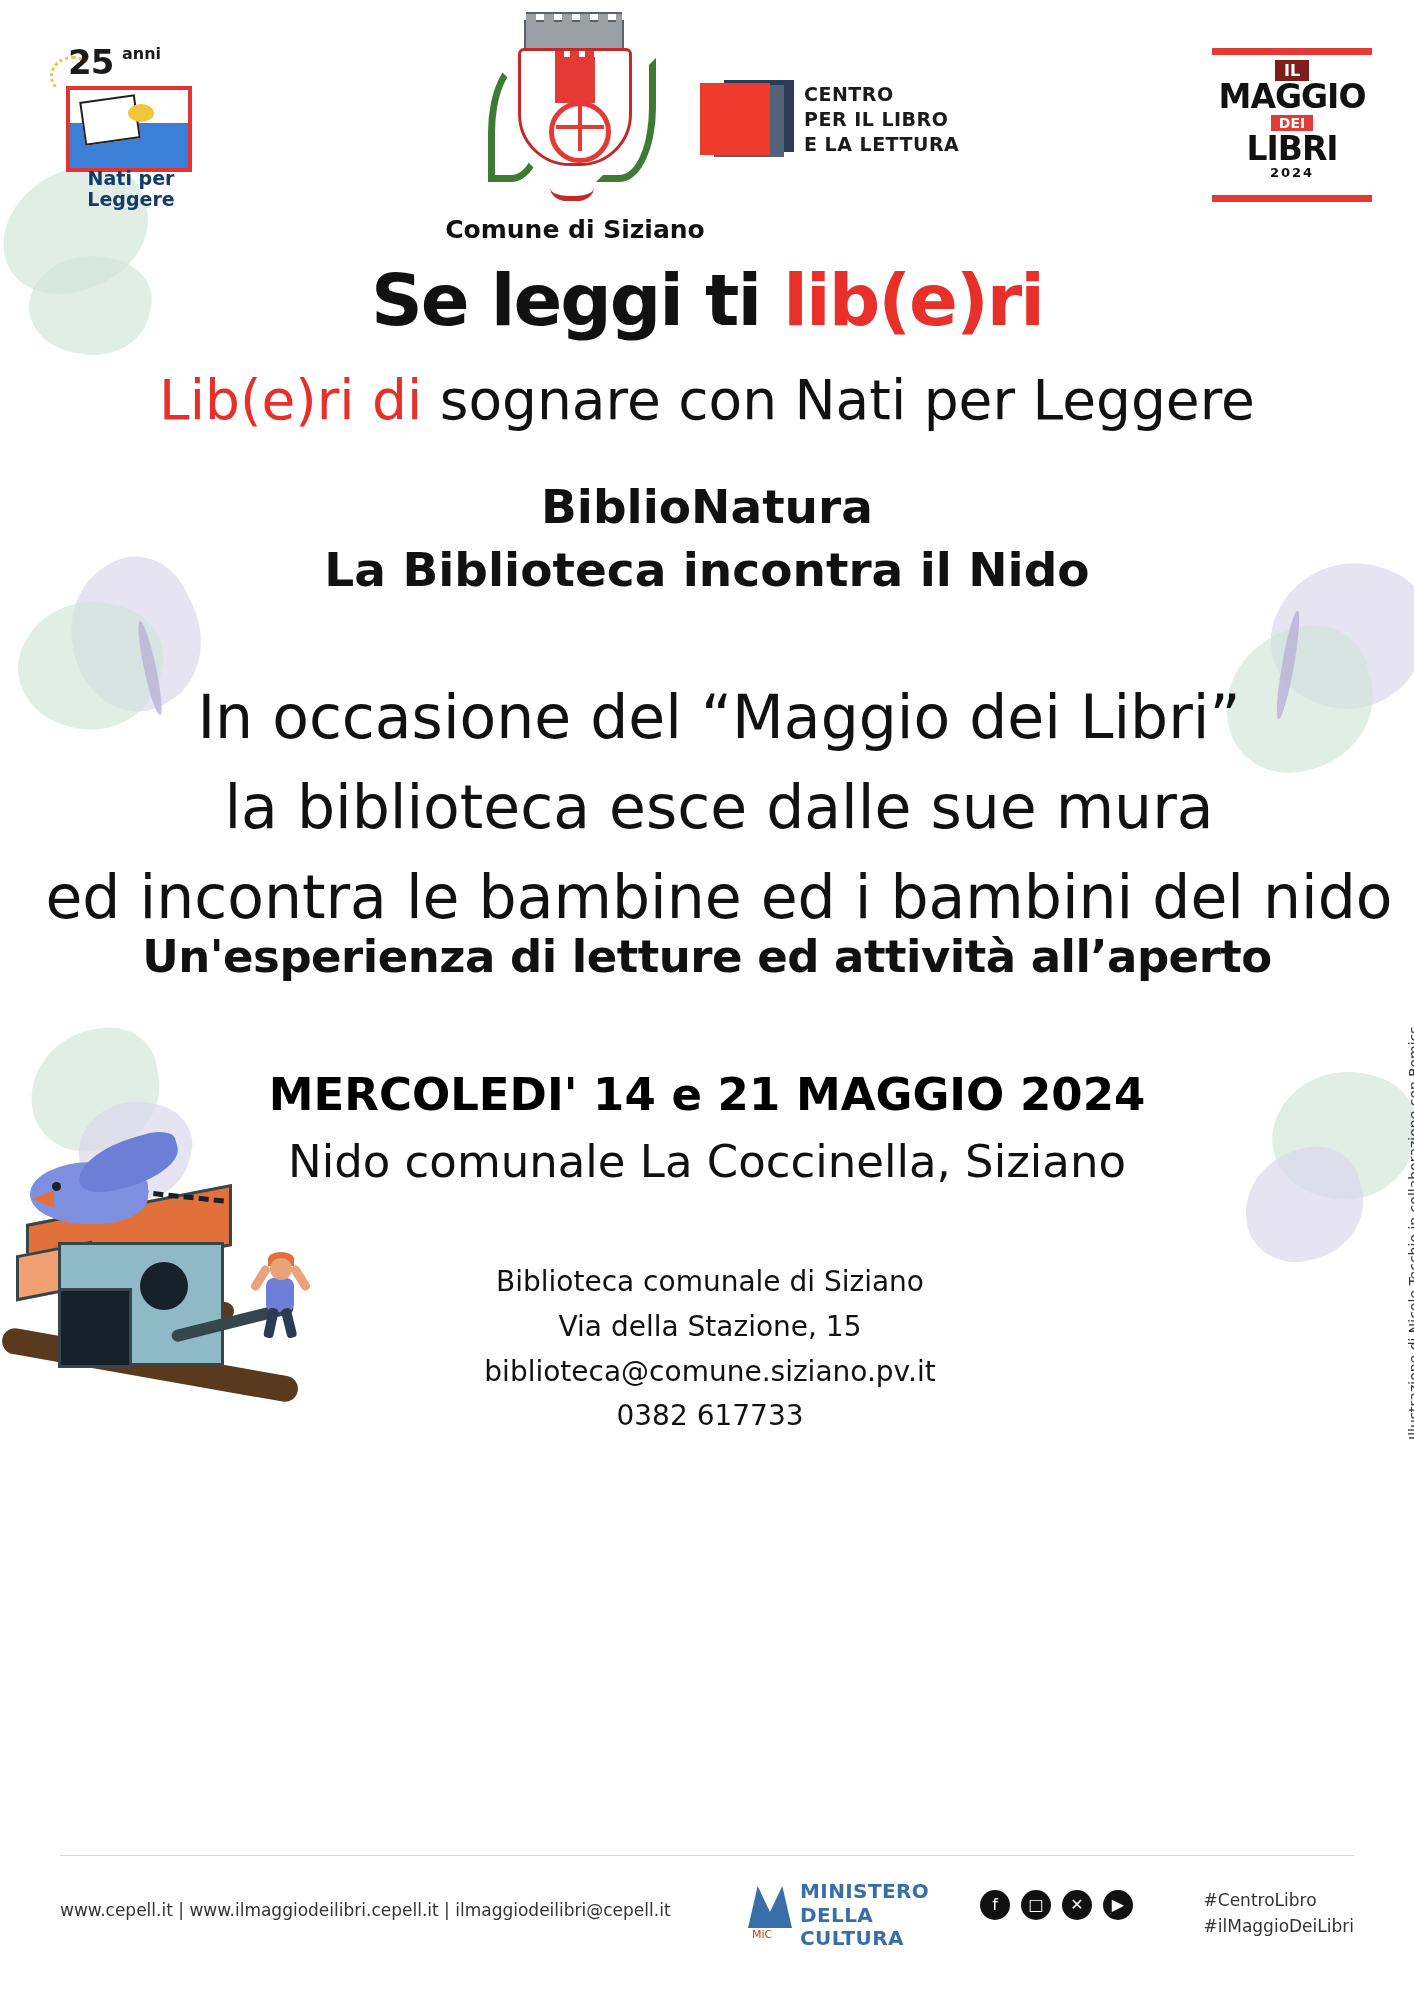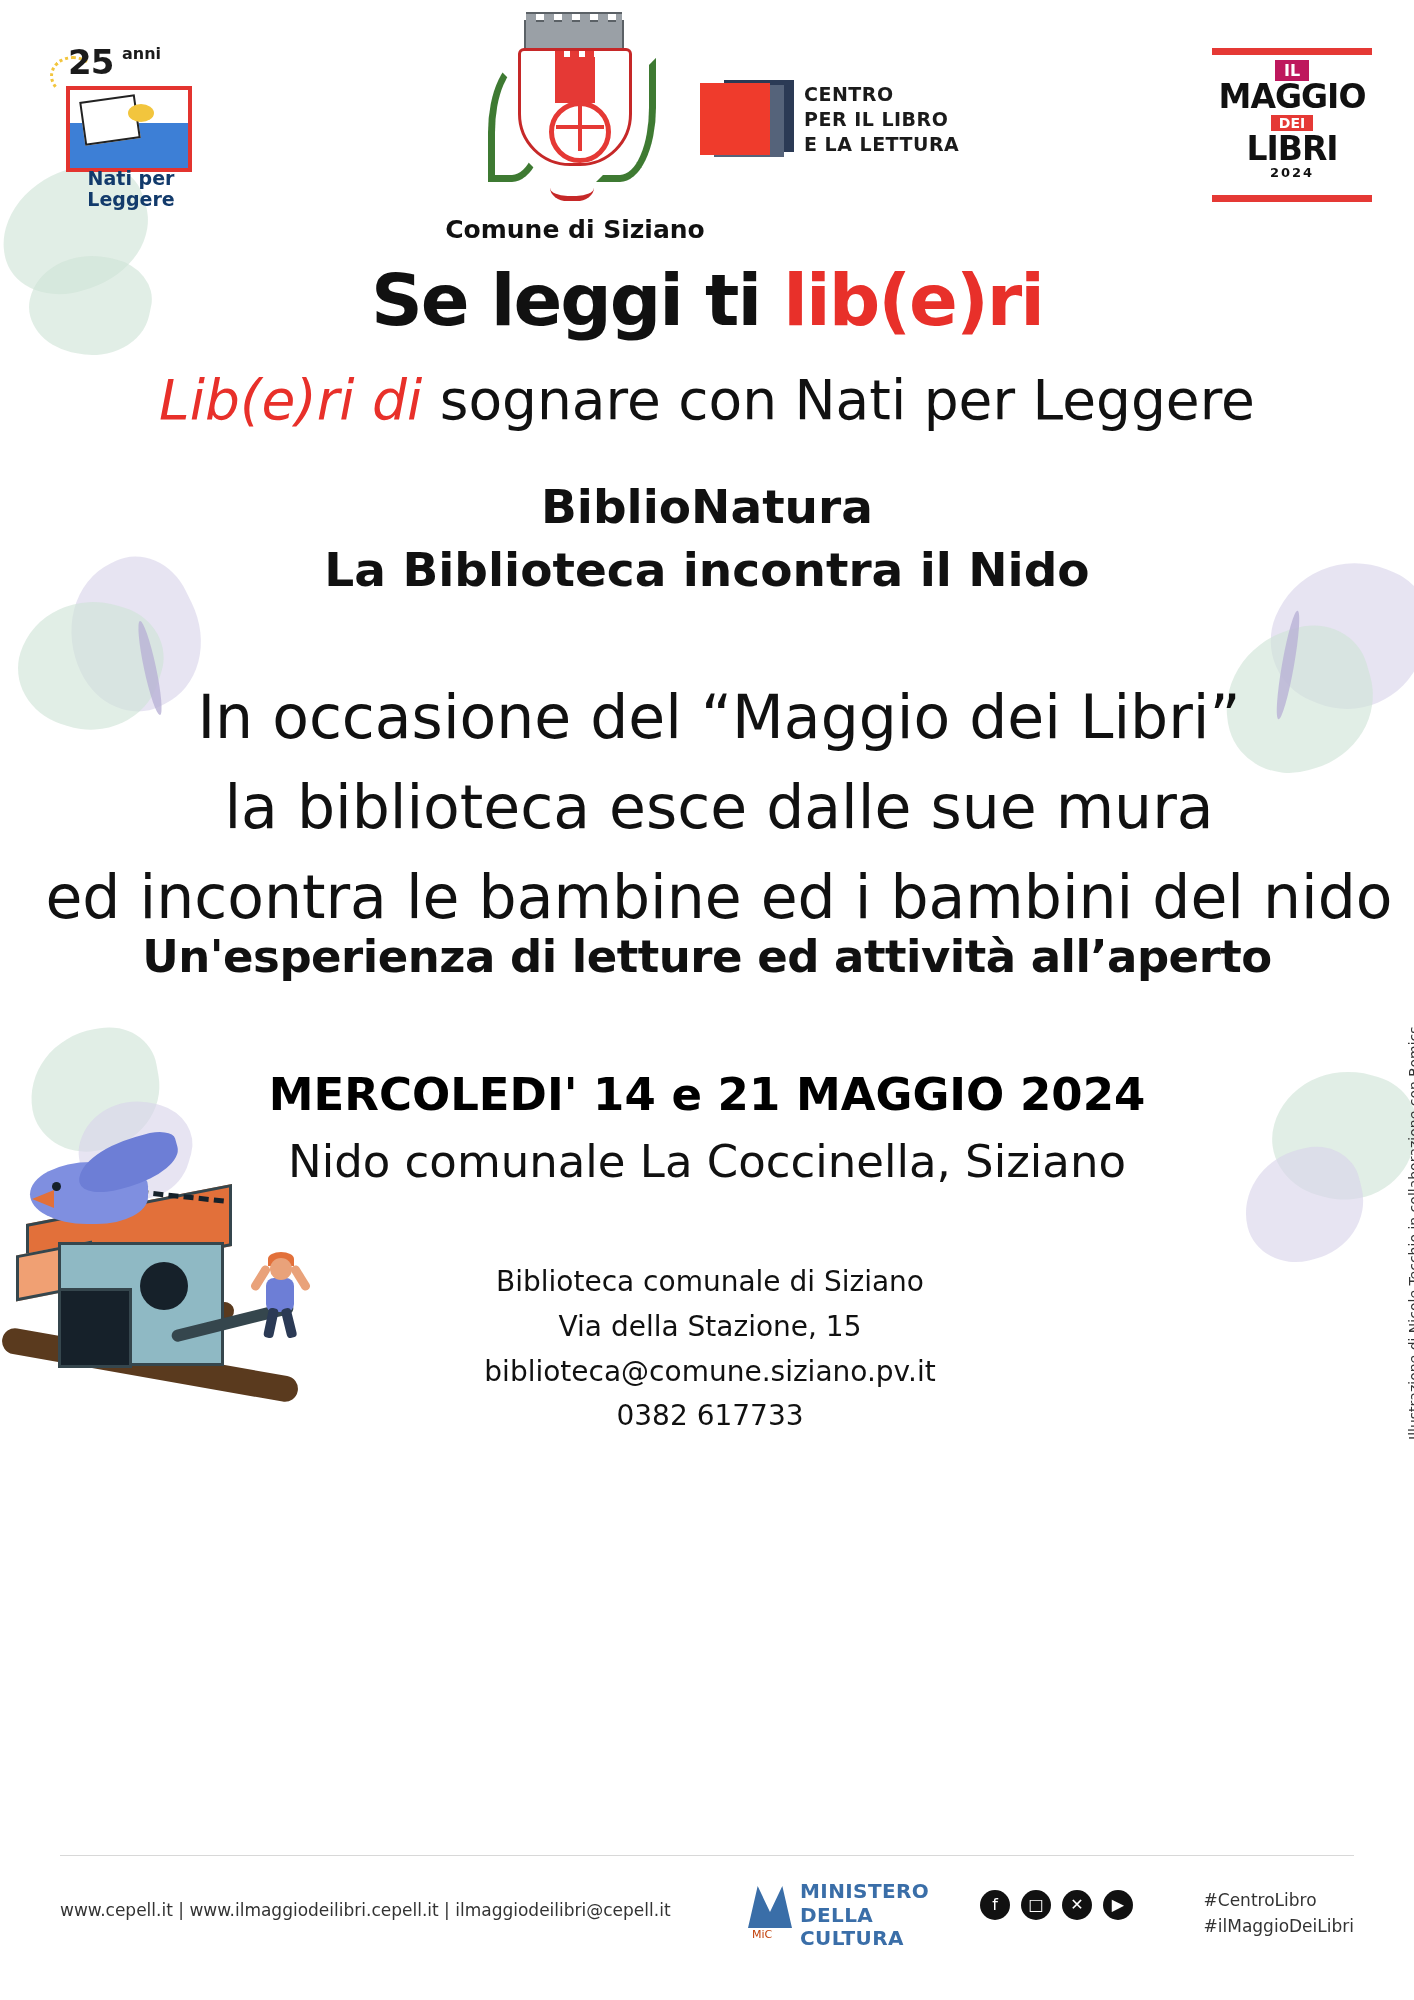--- a/index.html
+++ b/index.html
@@ -254,21 +254,21 @@
     right: 42px;
     top: 30px;
     width: 160px;
     height: 140px;
     border-top: 7px solid #e53935;
     border-bottom: 7px solid #e53935;
     text-align: center;
   }
   .maggio .il {
     display: inline-block;
-    background: #be185d;
+    background: #7f1d1d;
     color: #fff;
     font-weight: bold;
     font-size: 16px;
     padding: 1px 9px;
     margin-top: 5px;
   }
   .maggio .mg {
     font-weight: bold;
     font-size: 33px;
     line-height: .96;
@@ -312,21 +312,21 @@
   .title-main .red { color: #e8302a; }
 
   .subtitle {
     position: absolute;
     top: 368px;
     left: 0; width: 100%;
     text-align: center;
     font-size: 55px;
     color: #111;
   }
-  .subtitle .red { color: #e8302a; font-style: italic; }
+  .subtitle .red { color: #e8302a; }
 
   .block2 {
     position: absolute;
     top: 475px;
     left: 0; width: 100%;
     text-align: center;
     font-weight: bold;
     font-size: 47px;
     line-height: 1.35;
     color: #111;

